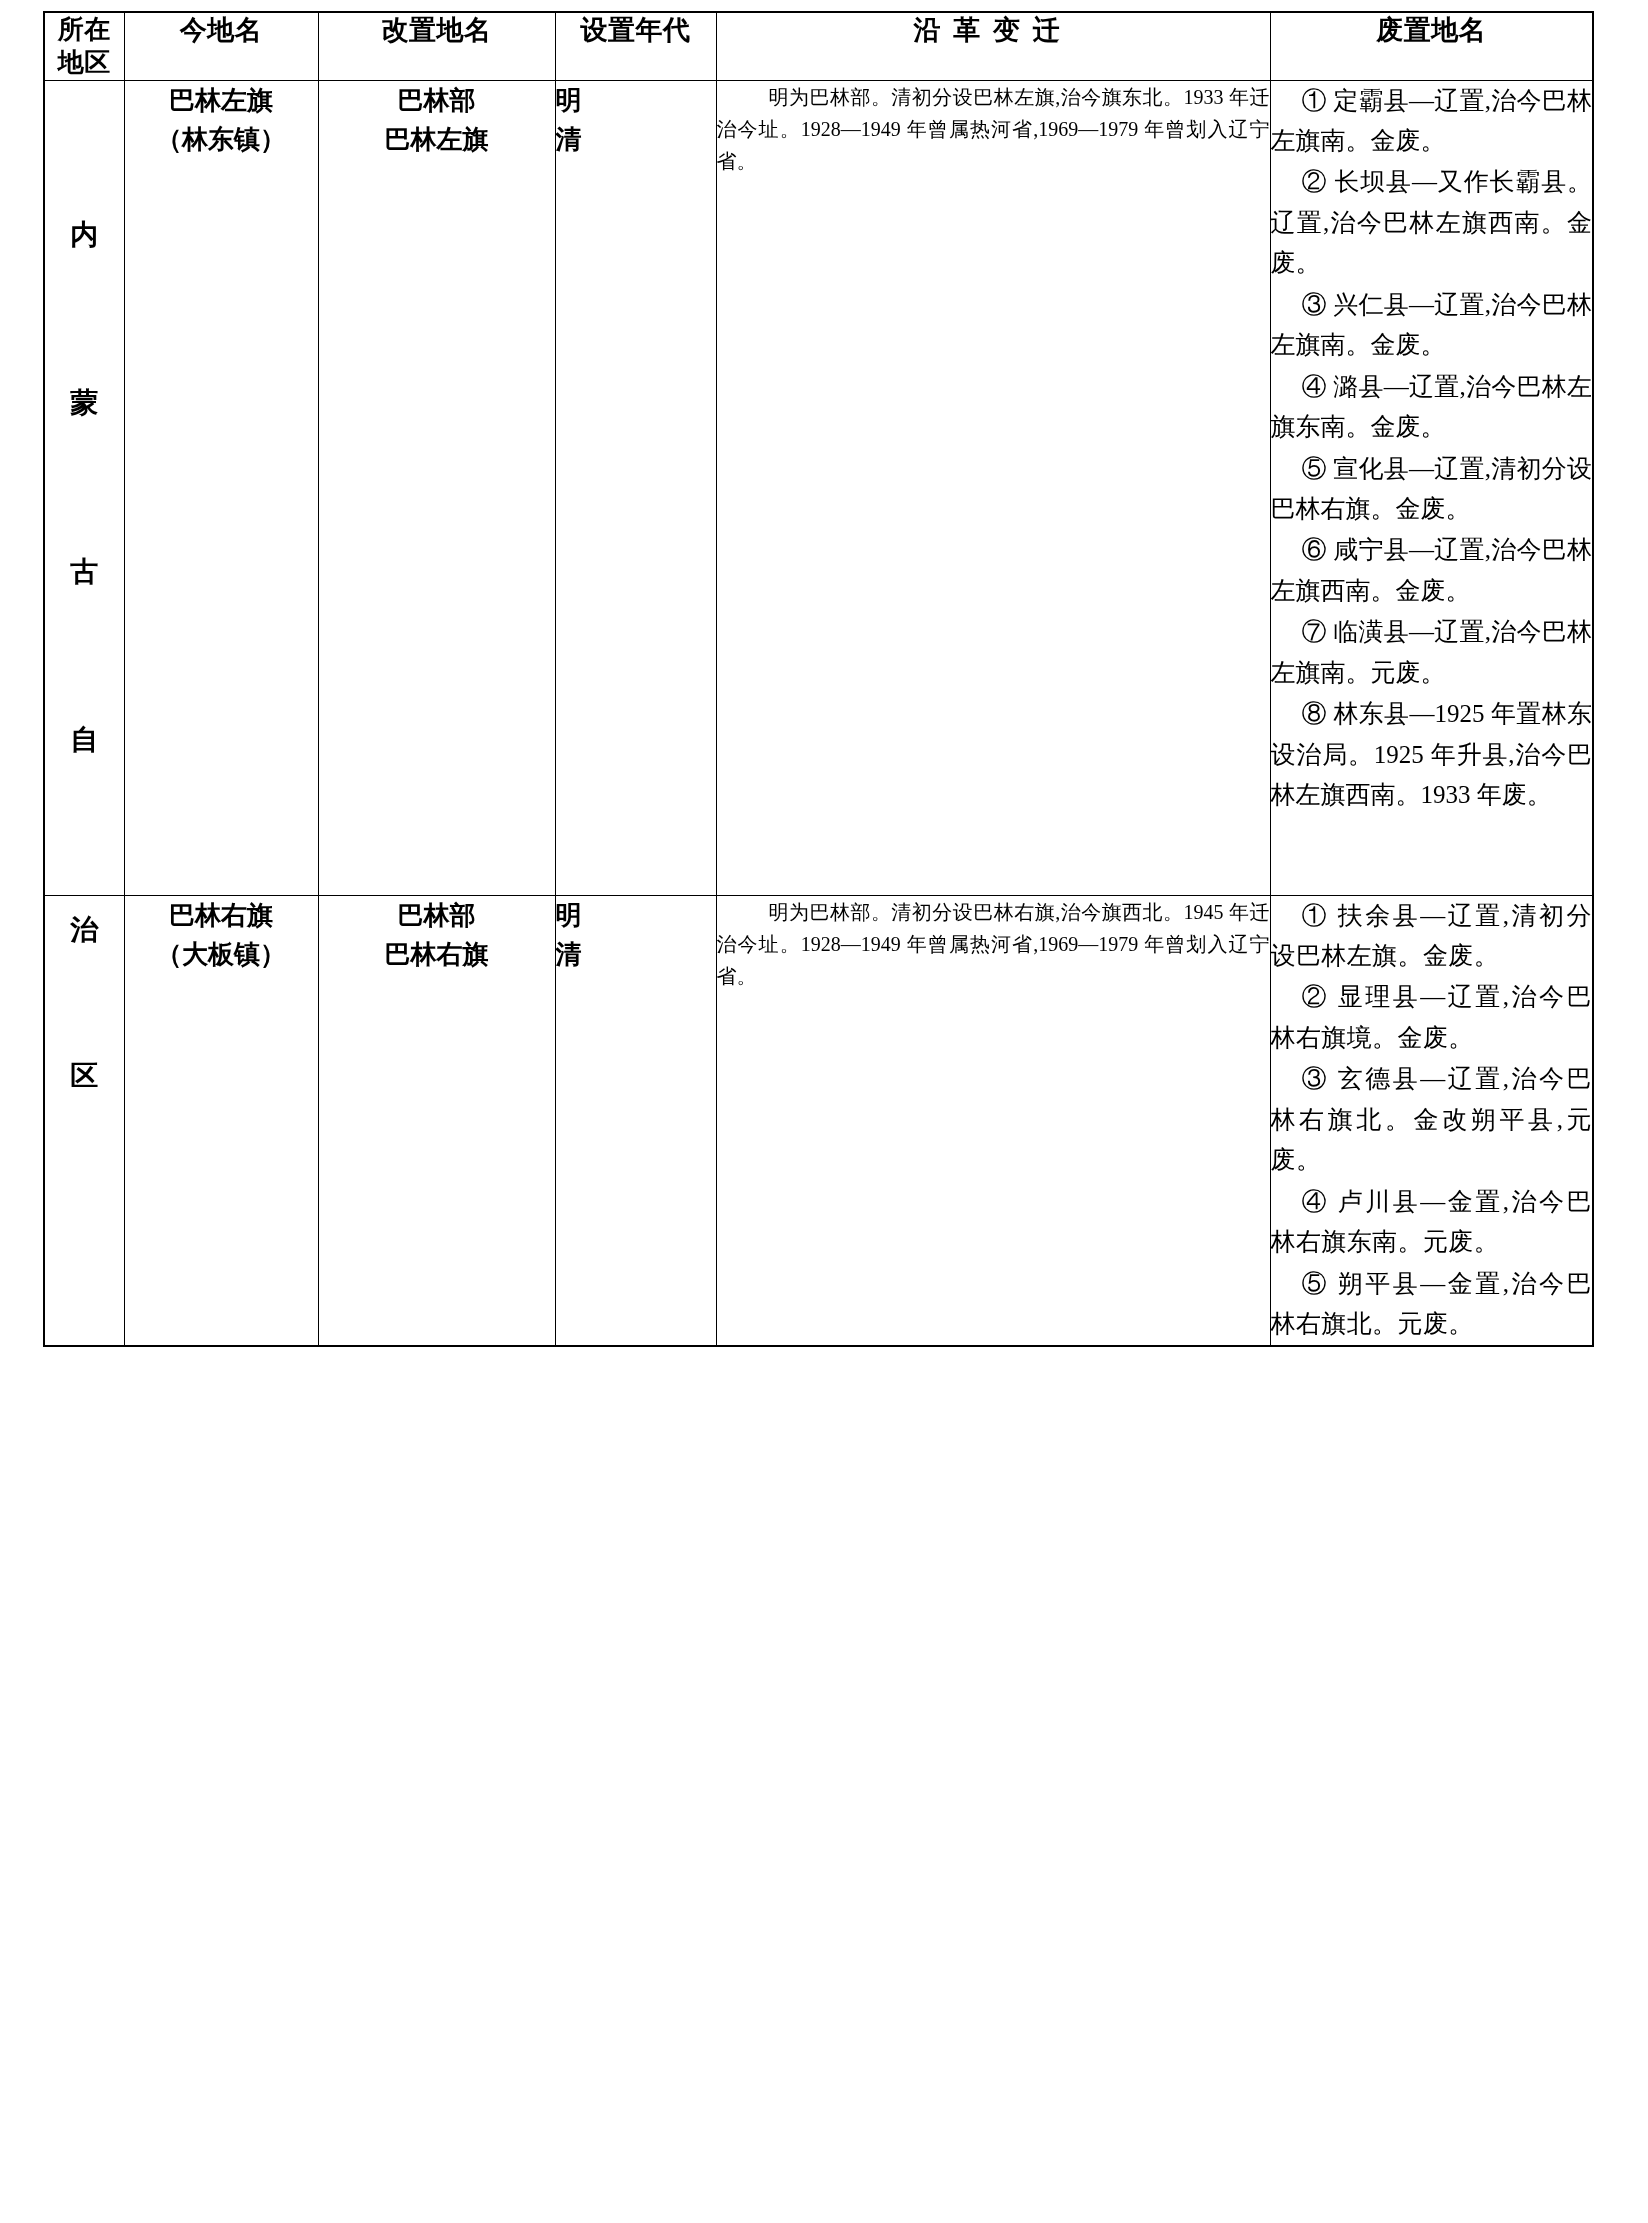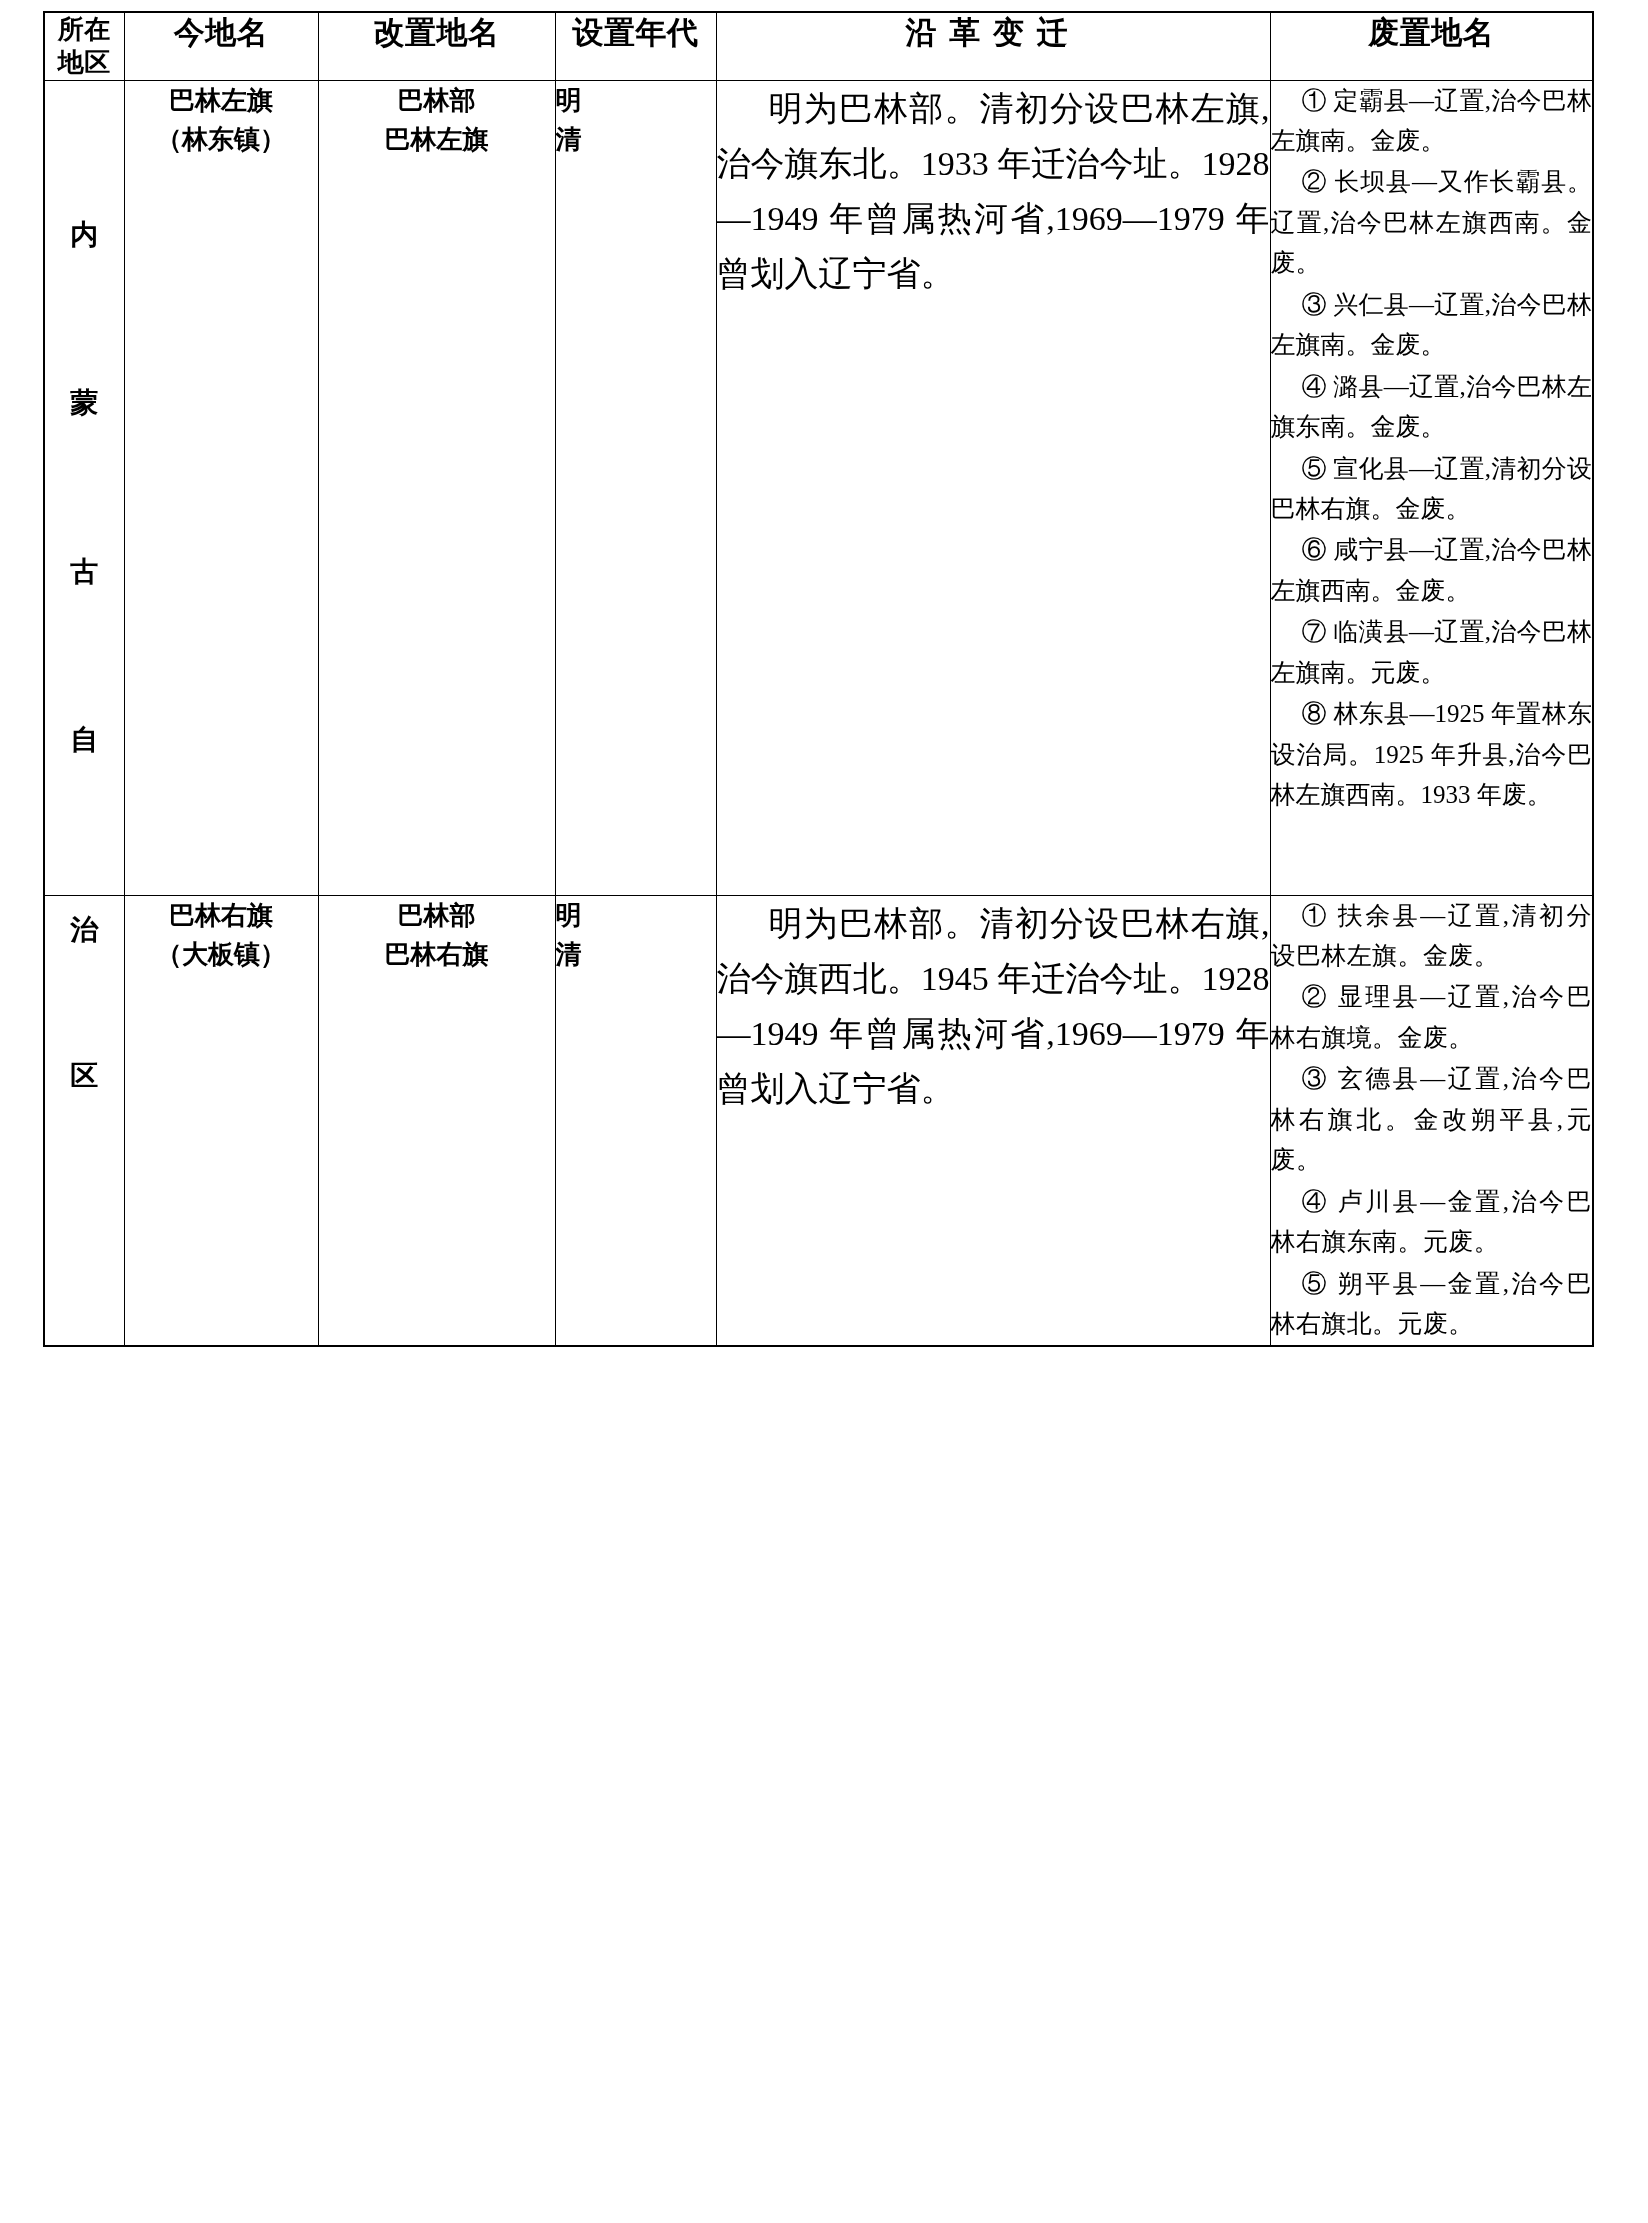--- a/index.html
+++ b/index.html
@@ -35,21 +35,21 @@
   table.gaz col.c5 { width: 323px; }
 
   table.gaz th, table.gaz td {
     border: 1.8px solid #000;
     vertical-align: top;
     padding: 0;
   }
   thead th {
     text-align: center;
     font-weight: 700;
-    font-size: 31px;
+    font-size: 27px;
     line-height: 1.32;
     padding: 12.7px 3.6px 14.5px 3.6px;
     letter-spacing: 0.5px;
   }
   th.head-region {
     font-size: 26px;
     line-height: 1.28;
   }
   th.head-wide {
     letter-spacing: 12.7px;
@@ -91,21 +91,21 @@
   td.era {
     text-align: center;
     font-weight: 700;
     padding-left: 31px;
   }
   td.era .ln { display: block; text-align: left; }
 
   td.narrative {
     text-align: justify;
     text-align-last: left;
-    font-size: 34px;
+    font-size: 20px;
     line-height: 1.62;
     padding: 16.3px 14.5px 12.7px 14.5px;
   }
   td.narrative p {
     margin: 0;
     text-indent: 52px;
   }
 
   td.abolished {
     font-size: 25px;

